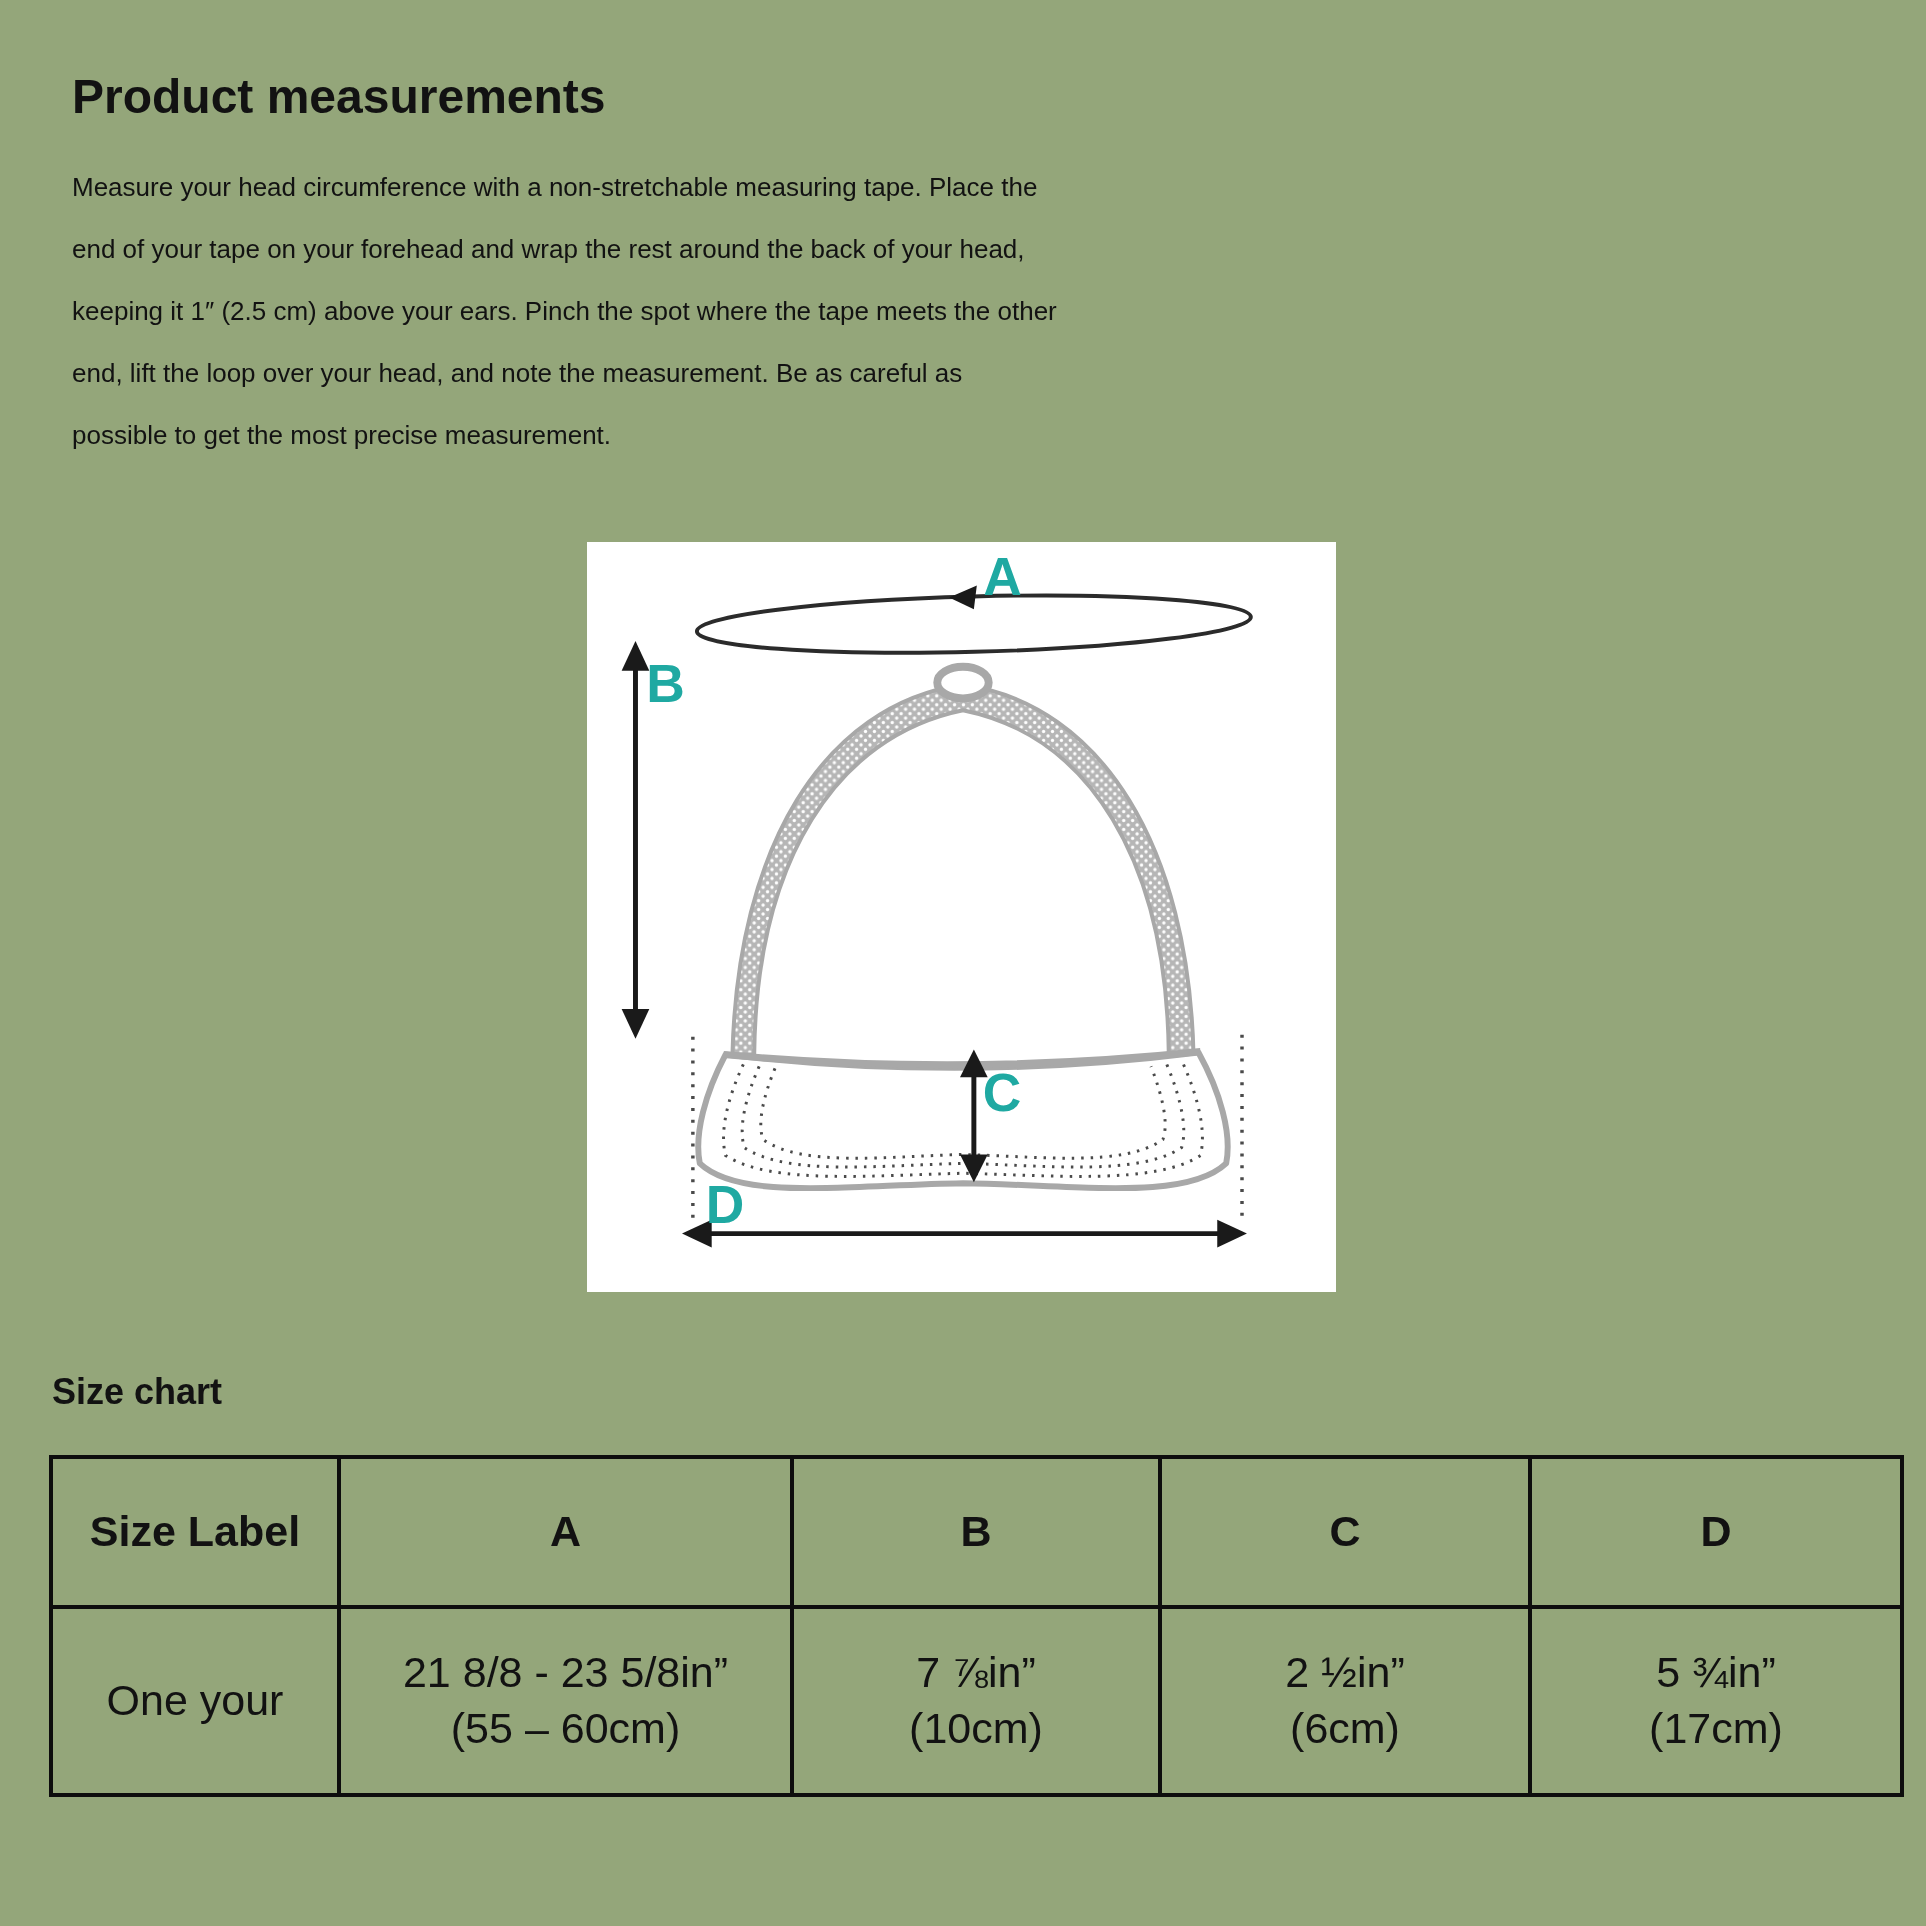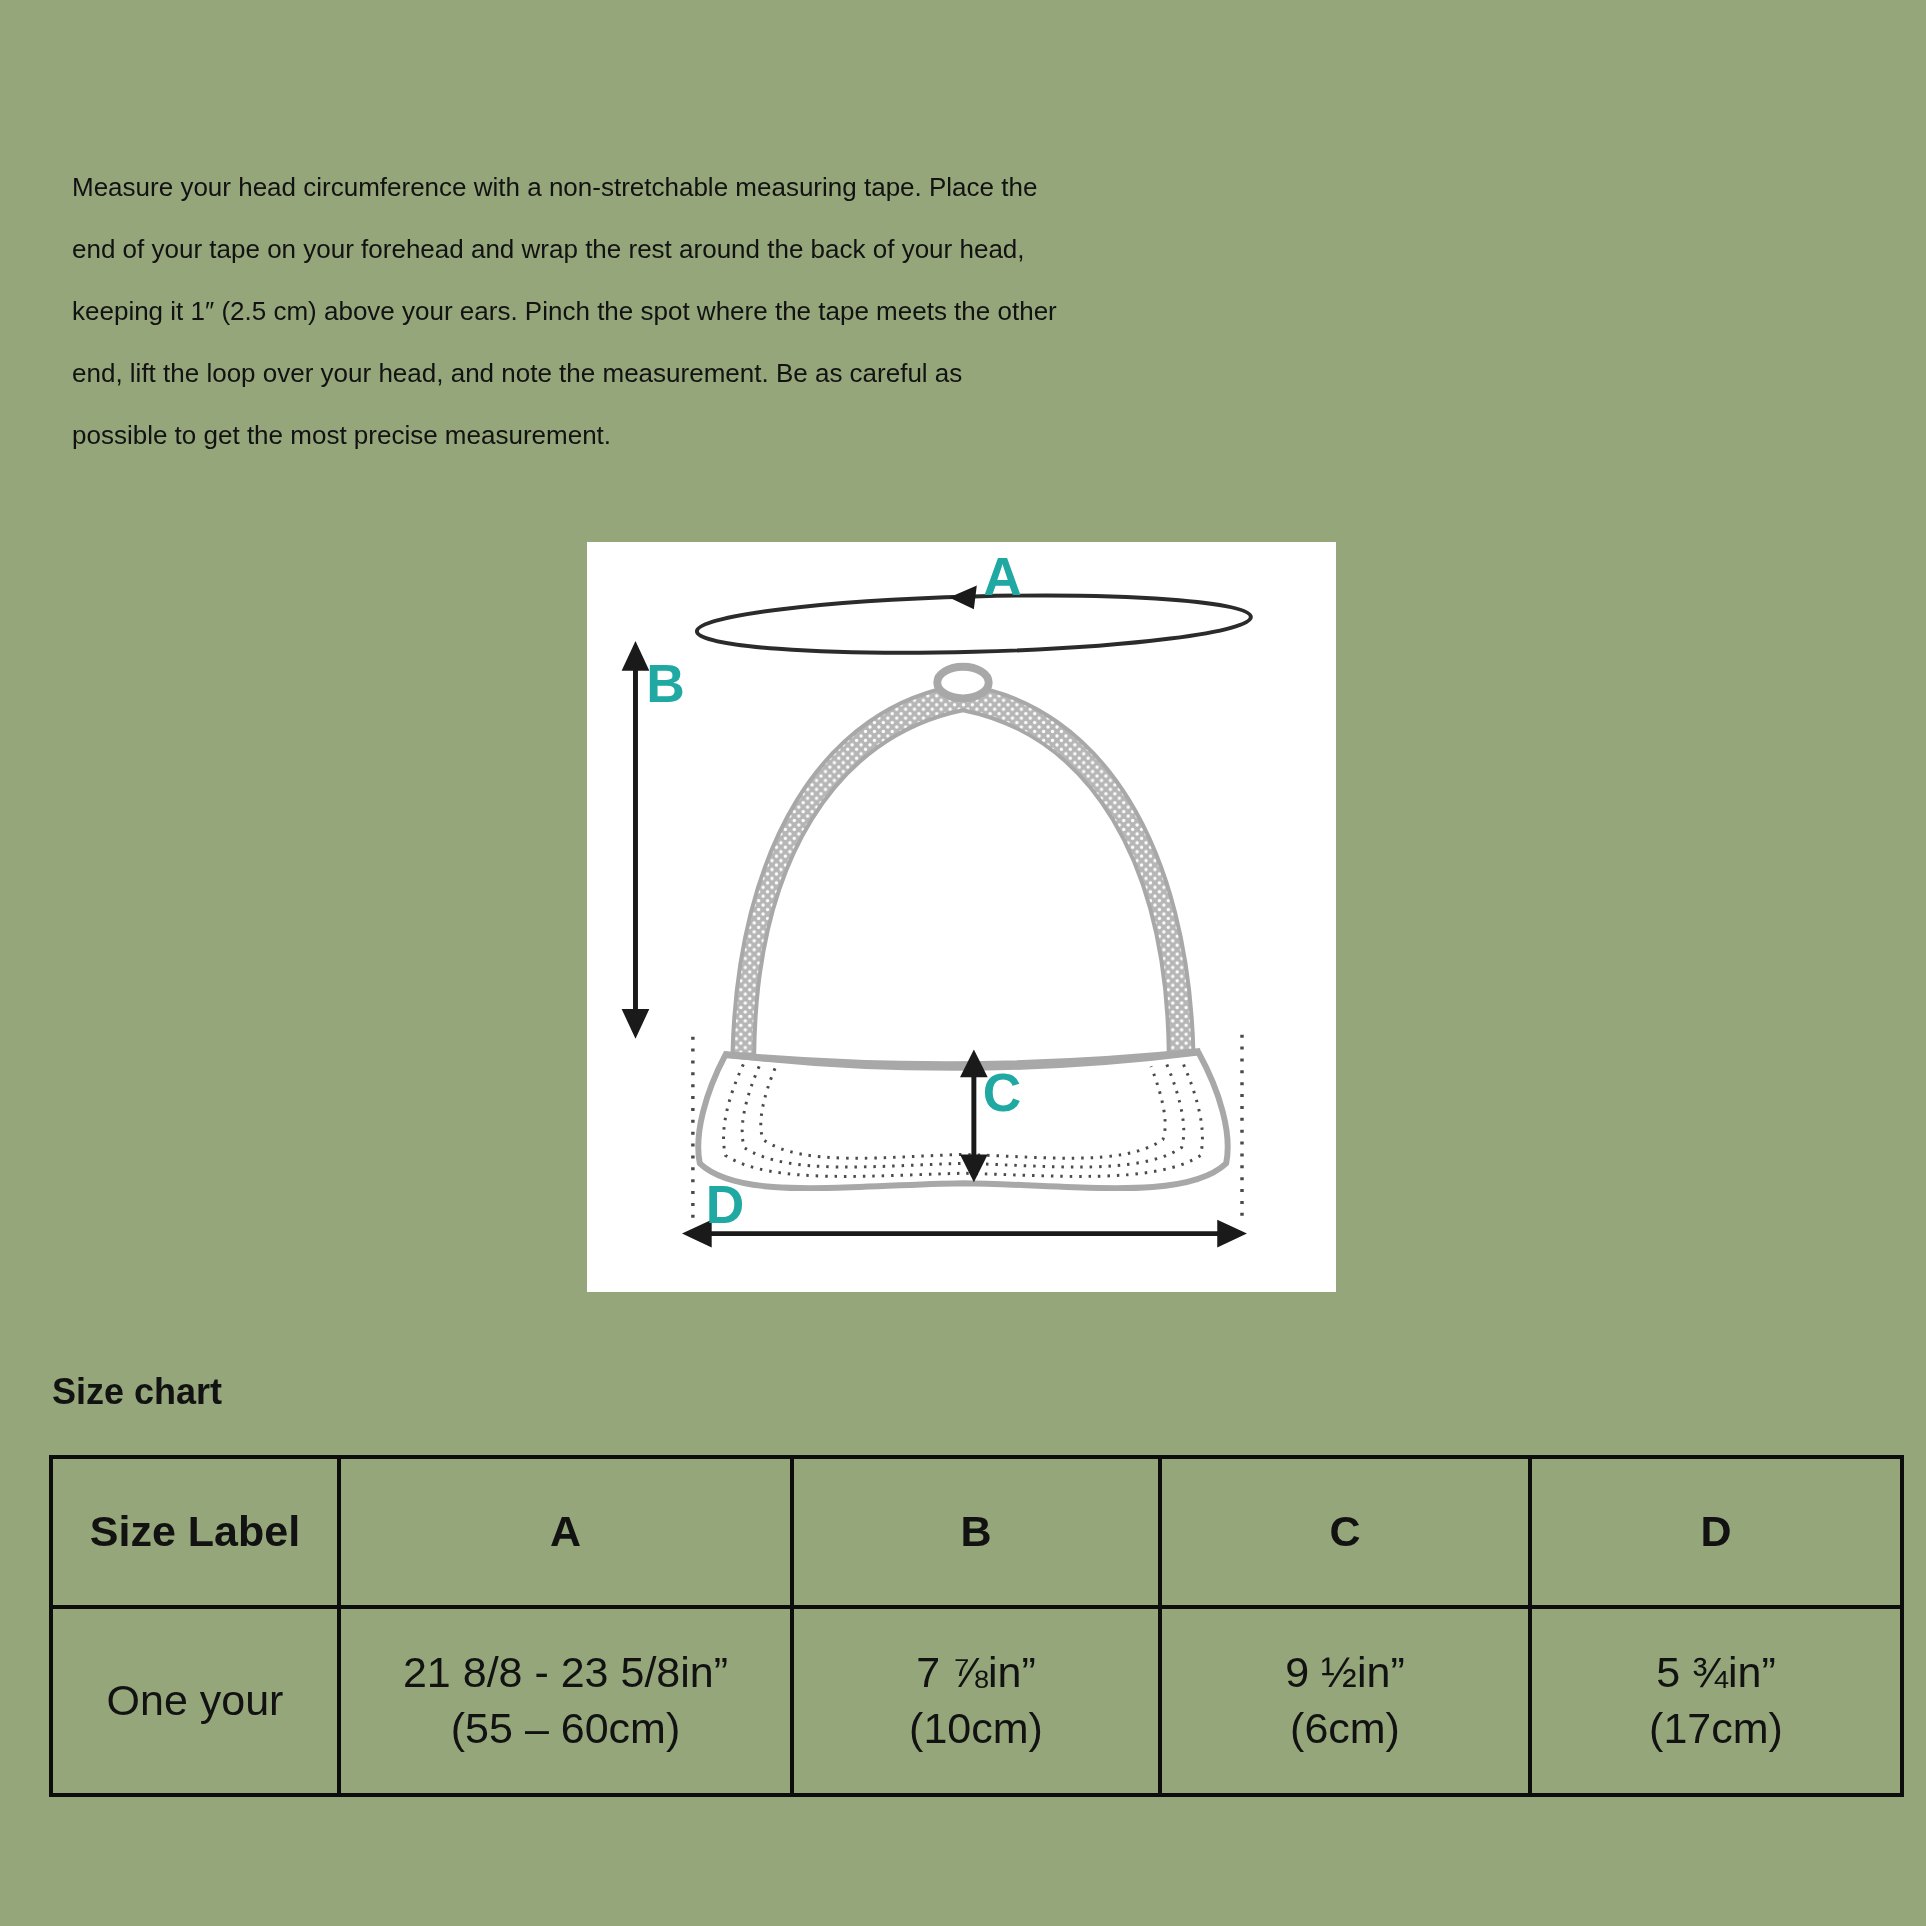--- a/index.html
+++ b/index.html
@@ -60,20 +60,21 @@
   }
   table.size-chart thead tr{height:150px;}
   table.size-chart tbody tr{height:188px;}
   table.size-chart th{font-weight:700;}
 </style>
 </head>
 <body>
 
 <div class="page">
 
+  <div class="h1">Product measurements</div>
 
   <div class="intro-body">Measure your head circumference with a non-stretchable measuring tape. Place the
 end of your tape on your forehead and wrap the rest around the back of your head,
 keeping it 1″ (2.5 cm) above your ears. Pinch the spot where the tape meets the other
 end, lift the loop over your head, and note the measurement. Be as careful as
 possible to get the most precise measurement.</div>
 
   <div class="diagram-panel">
     <svg width="749" height="750" viewBox="0 0 757 758">
       <defs>
@@ -145,21 +146,21 @@
         <th>D</th>
       </tr>
     </thead>
     <tbody>
       <tr>
         <td>One your</td>
         <td>21 8/8 - 23 5/8in”
 (55 – 60cm)</td>
         <td>7 ⅞in”
 (10cm)</td>
-        <td>9 ½in”
+        <td>2 ½in”
 (6cm)</td>
         <td>5 ¾in”
 (17cm)</td>
       </tr>
     </tbody>
   </table>
 
 </div>
 
 

